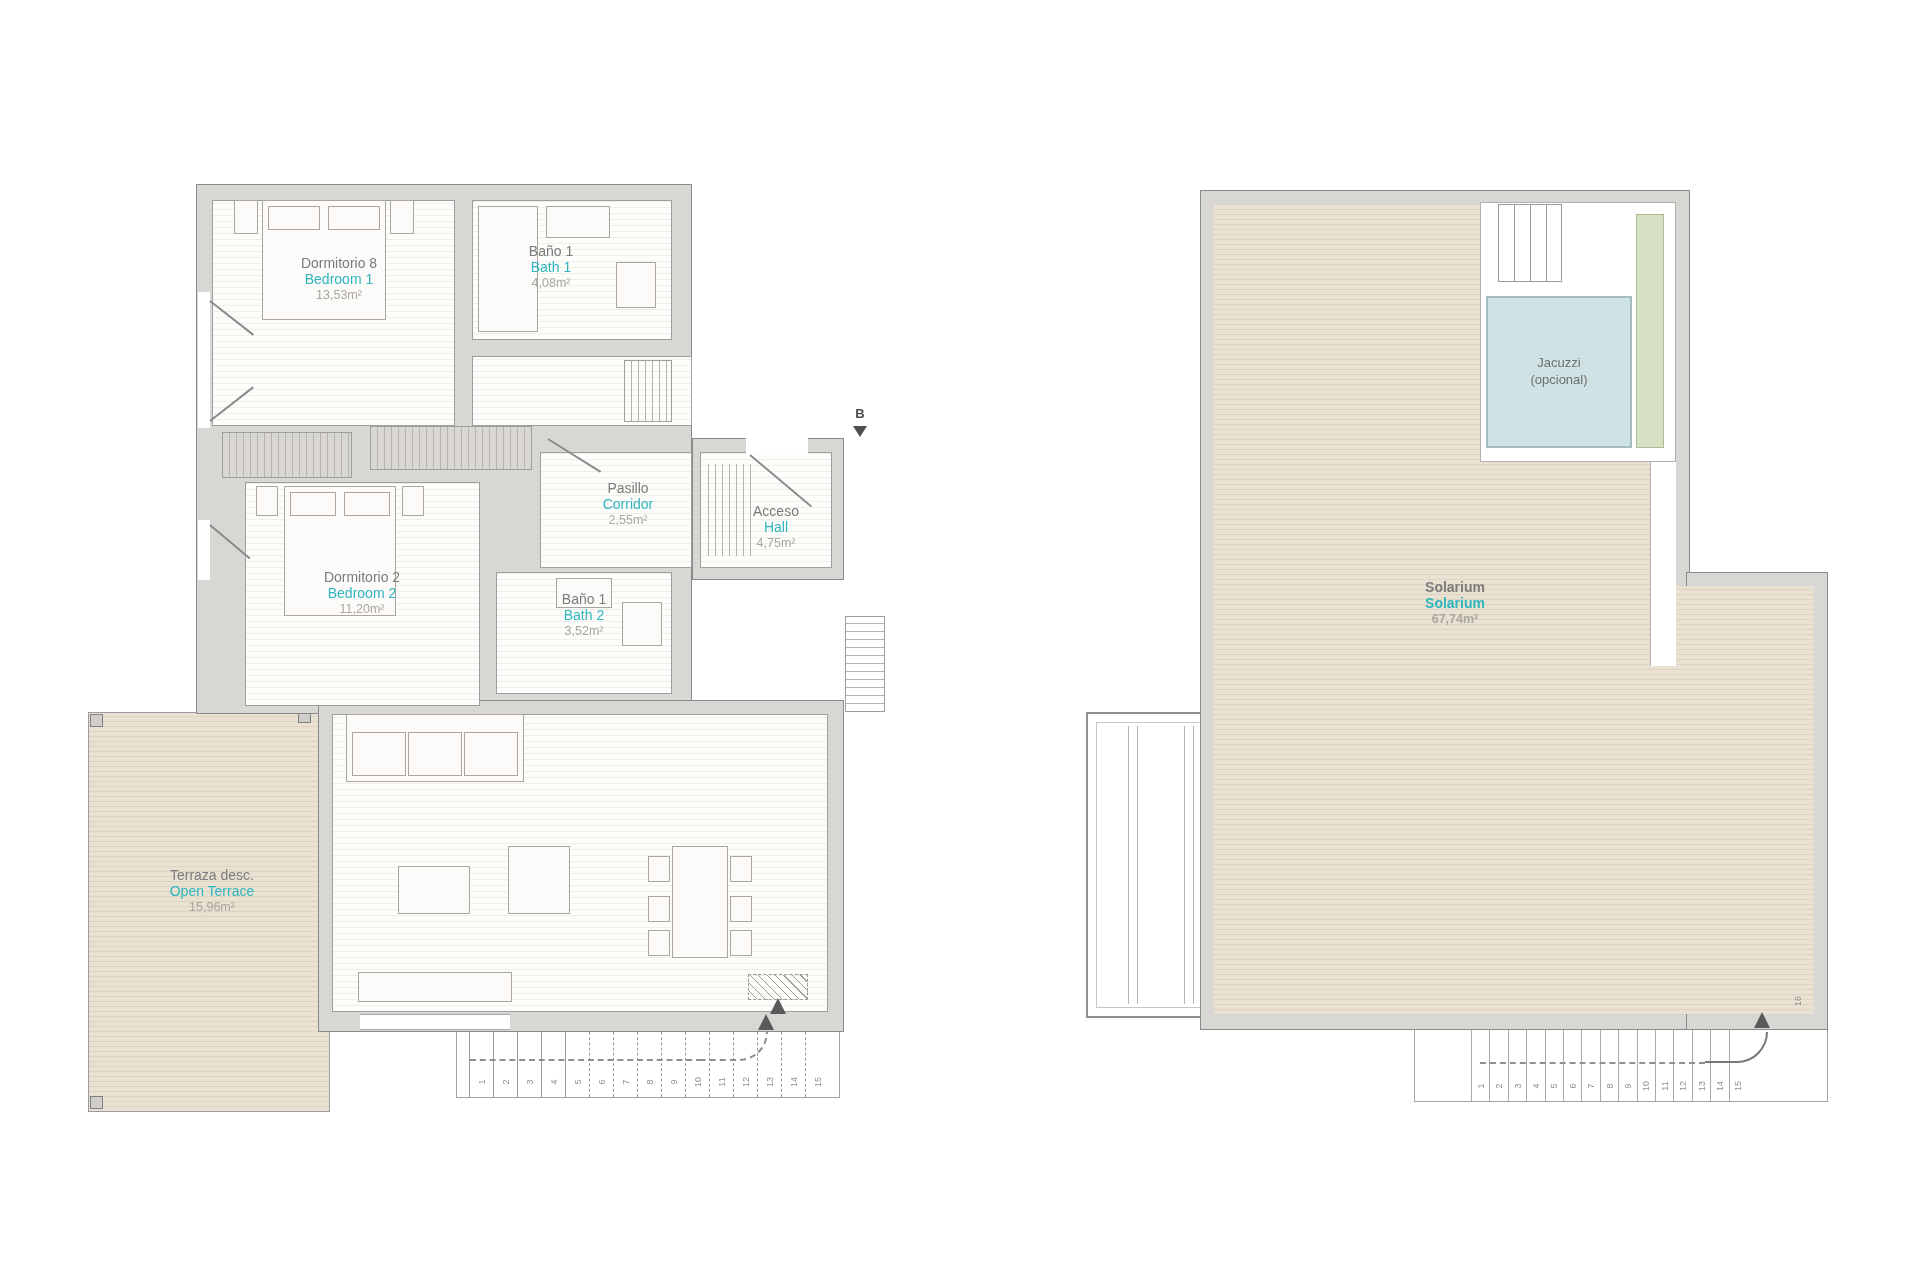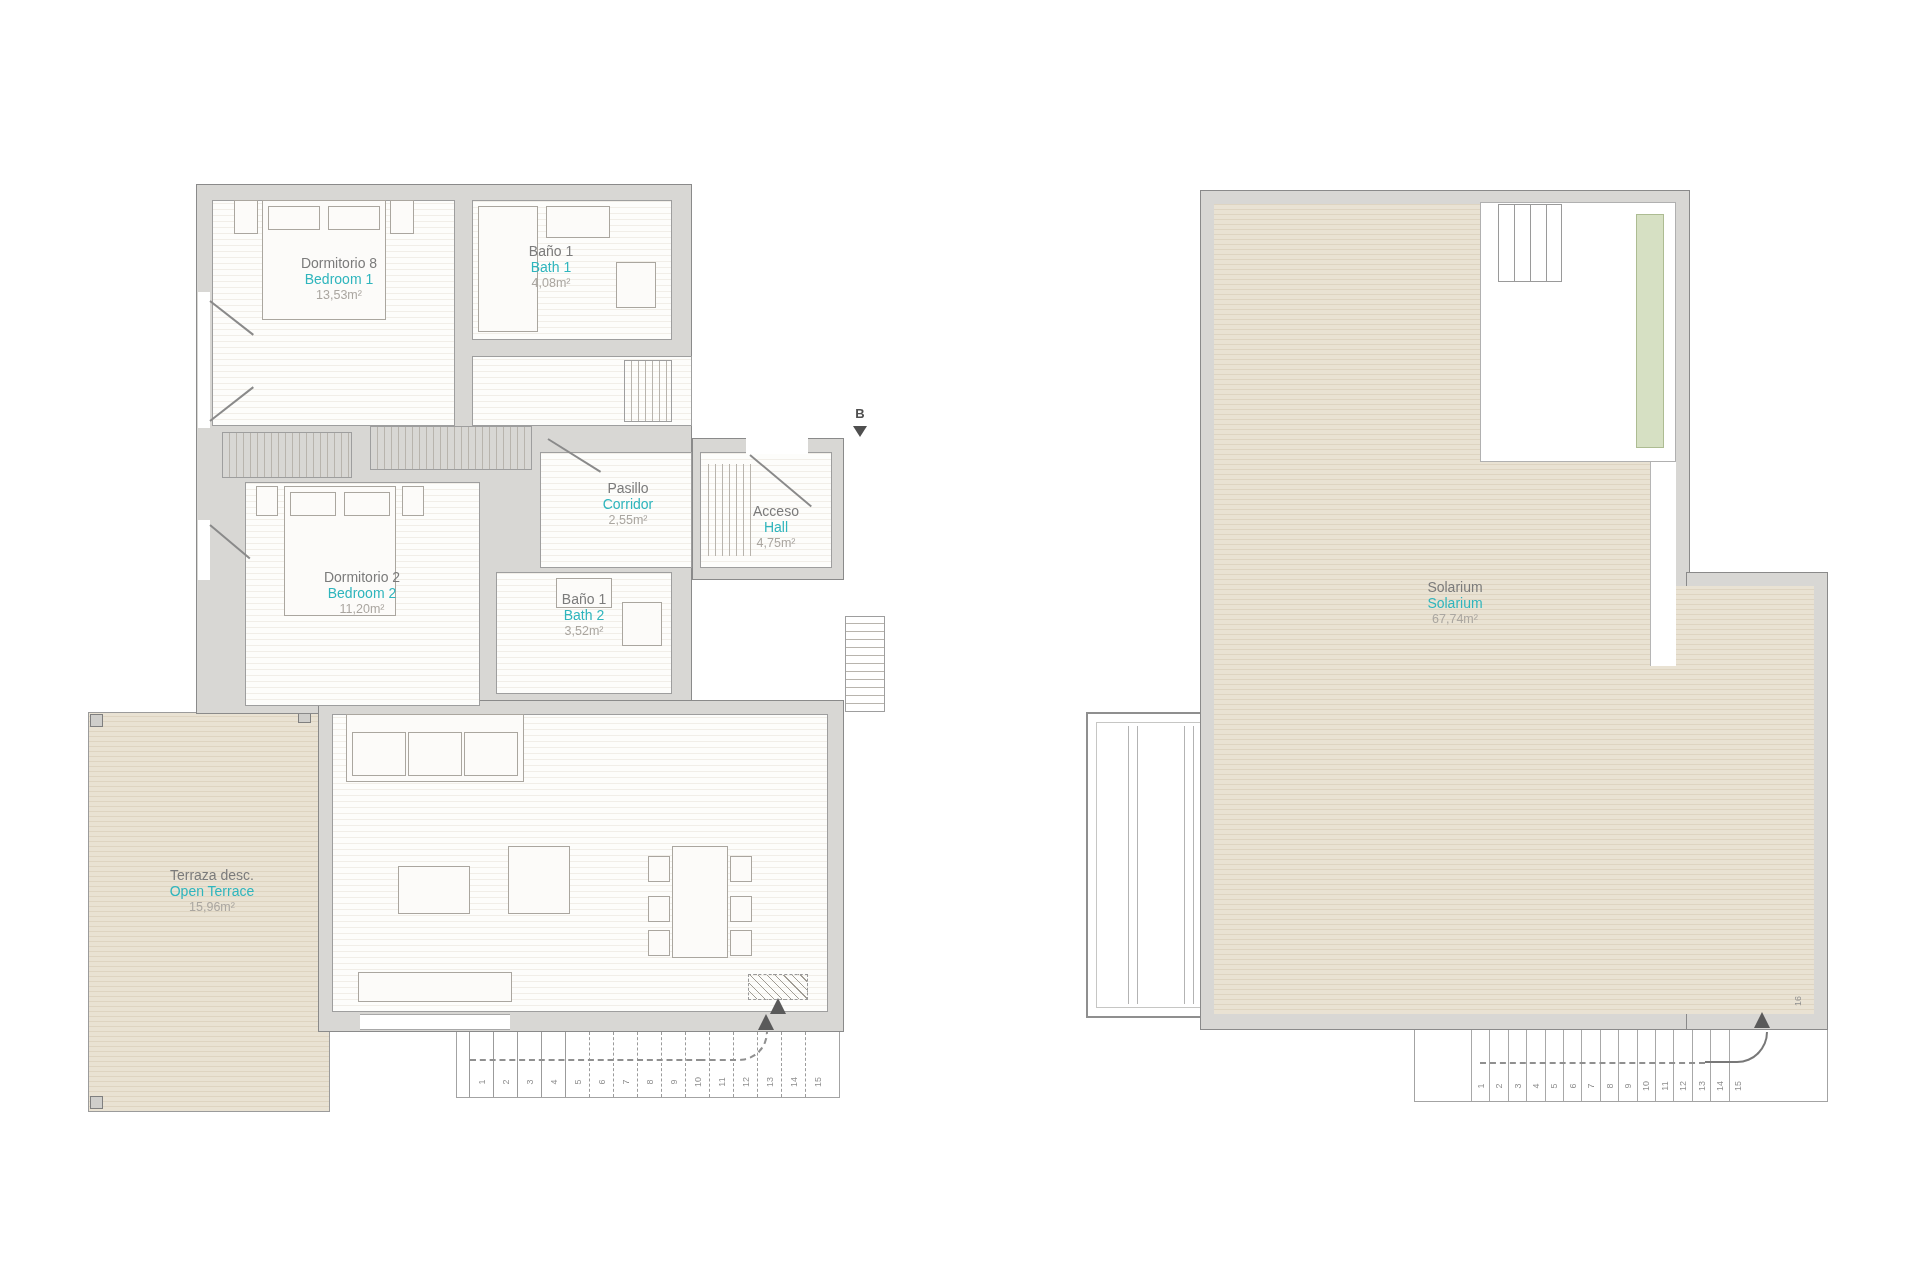--- a/index.html
+++ b/index.html
@@ -229,28 +229,34 @@
     <div class="abs slab" style="left:240px;top:190px;width:490px;height:840px;"></div>
     <div class="abs slab" style="left:726px;top:572px;width:142px;height:458px;"></div>
 
     <div class="abs deck" style="left:254px;top:204px;width:462px;height:810px;"></div>
     <div class="abs deck" style="left:712px;top:586px;width:142px;height:428px;"></div>
 
     <div class="abs white" style="left:520px;top:202px;width:196px;height:260px;border:1px solid #b0b0b0;"></div>
     <div class="abs white" style="left:690px;top:462px;width:26px;height:204px;border-left:1px solid #b5b5b5;"></div>
     <div class="abs white" style="left:538px;top:204px;width:64px;height:78px;border:1px solid #9a9a9a;background:repeating-linear-gradient(90deg,#ffffff 0 15px,#9a9a9a 15px 16px);"></div>
 
+    <div class="abs jacuzzi" style="left:526px;top:296px;width:146px;height:152px;">
+      <div>
+        <div>Jacuzzi</div>
+        <div>(opcional)</div>
+      </div>
+    </div>
 
     <div class="abs planter" style="left:676px;top:214px;width:28px;height:234px;"></div>
 
     <div class="abs" style="left:828px;top:990px;width:20px;text-align:center;">
       <span class="vert-num">16</span>
     </div>
 
-    <div class="abs rlabel" style="left:415px;top:580px;width:160px;">
+    <div class="abs rlabel" style="left:415px;top:580px;width:160px;font-weight:bold;">
       <div>Solarium</div>
       <div class="l-en">Solarium</div>
       <div class="l-area">67,74m²</div>
     </div>
 
     <div class="abs stairbox" style="left:454px;top:1030px;width:414px;height:72px;">
       <div class="steps steps-solidlines" style="position:absolute;left:56px;top:0;width:276px;height:100%;">
           <span class="step">
             <i>1</i>
           </span>

